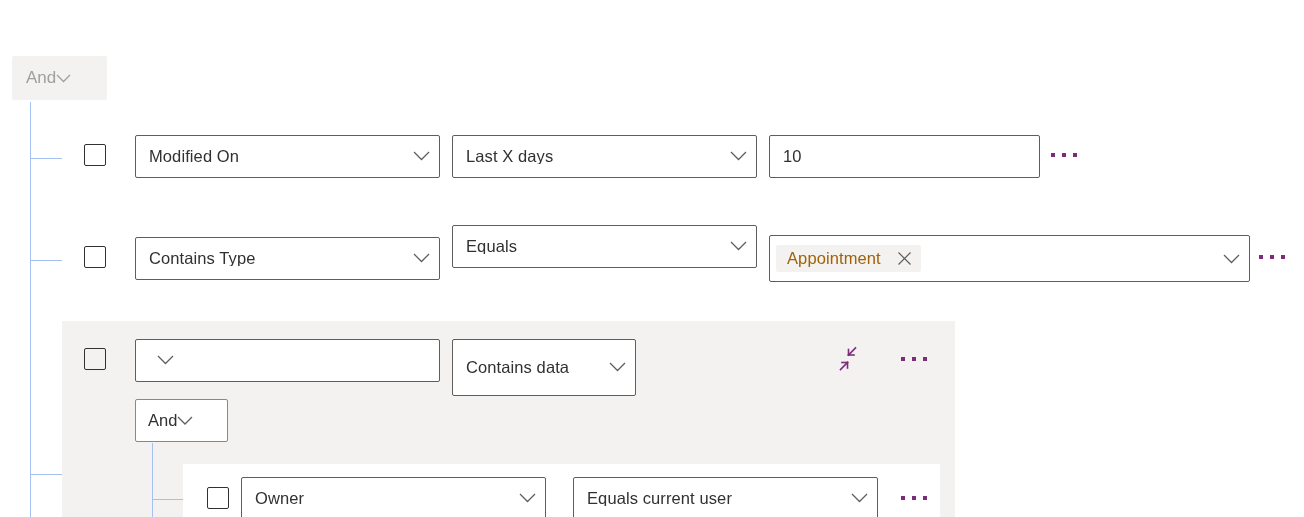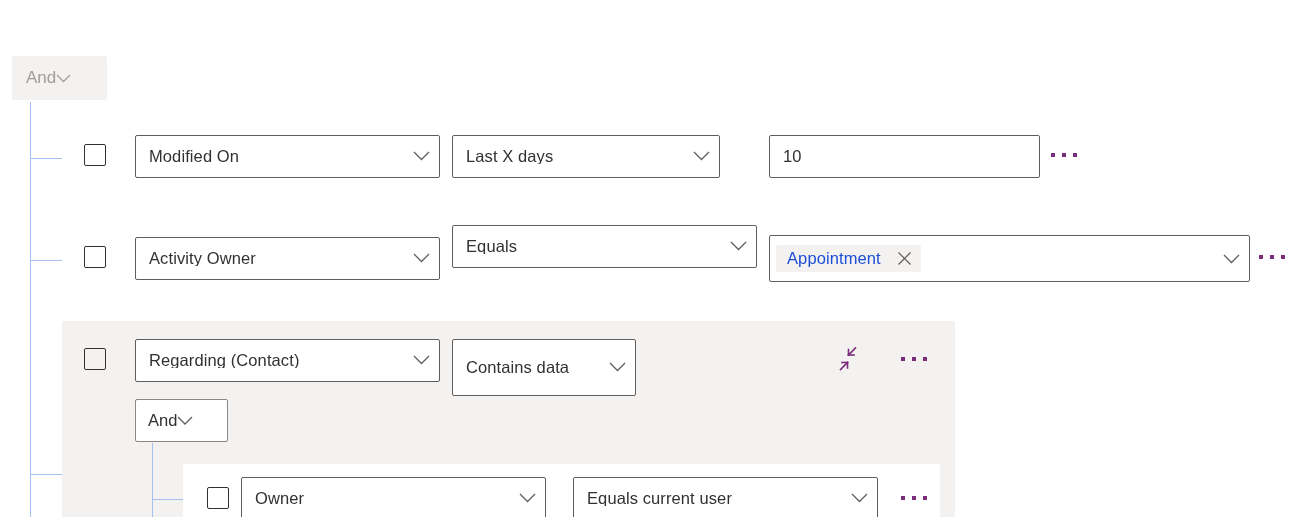--- a/index.html
+++ b/index.html
@@ -126,21 +126,21 @@
   }
 
   
   .chip {
     display: inline-flex;
     align-items: center;
     background: #f3f2f1;
     border-radius: 2px;
     padding: 5px 9px 5px 11px;
     font-size: 16.5px;
-    color: #1d4ed8;
+    color: #a16207;
     line-height: 1;
   }
   .chip .chip-x {
     margin-left: 16px;
     display: inline-flex;
     align-items: center;
     cursor: pointer;
   }
 
   
@@ -192,21 +192,21 @@
 
   <div class="combo" style="left:135px; top:95px; width:305px; height:43px;">
     <span class="lbl">Modified On</span>
     <span class="chev">
       <svg width="17" height="10" viewBox="0 0 17 10">
           <path d="M1 1 L8.5 8.5 L16 1" fill="none" stroke="#605e5c" stroke-width="1.25"></path>
         </svg>
     </span>
   </div>
 
-  <div class="combo" style="left:452px; top:95px; width:268px; height:43px;">
+  <div class="combo" style="left:452px; top:95px; width:305px; height:43px;">
     <span class="lbl">Last X days</span>
     <span class="chev">
       <svg width="17" height="10" viewBox="0 0 17 10">
           <path d="M1 1 L8.5 8.5 L16 1" fill="none" stroke="#605e5c" stroke-width="1.25"></path>
         </svg>
     </span>
   </div>
 
   <div class="textbox" style="left:769px; top:95px; width:271px; height:43px;" title="Enter value">
     <span class="val">10</span>
@@ -214,21 +214,21 @@
 
   <div class="ellipsis" style="left:1051px; top:113px;" title="More commands">
     <i></i>
       <i></i>
       <i></i>
   </div>
 
   <div class="cbx" style="left:84px; top:206px;"></div>
 
   <div class="combo" style="left:135px; top:197px; width:305px; height:43px;">
-    <span class="lbl">Activity Owner</span>
+    <span class="lbl">Contains Type</span>
     <span class="chev">
       <svg width="17" height="10" viewBox="0 0 17 10">
           <path d="M1 1 L8.5 8.5 L16 1" fill="none" stroke="#605e5c" stroke-width="1.25"></path>
         </svg>
     </span>
   </div>
 
   <div class="combo" style="left:452px; top:185px; width:305px; height:43px;align-items:center;">
     <span class="lbl">Equals</span>
     <span class="chev">
@@ -260,21 +260,20 @@
     <i></i>
       <i></i>
       <i></i>
   </div>
 
   <div class="group-box" style="left:62px; top:281px; width:893px; height:236px;"></div>
 
   <div class="cbx" style="left:84px; top:308px;"></div>
 
   <div class="combo" style="left:135px; top:299px; width:305px; height:43px;">
-    <span class="lbl">Regarding (Contact)</span>
     <span class="chev">
       <svg width="17" height="10" viewBox="0 0 17 10">
           <path d="M1 1 L8.5 8.5 L16 1" fill="none" stroke="#605e5c" stroke-width="1.25"></path>
         </svg>
     </span>
   </div>
 
   <div class="combo" style="left:452px; top:299px; width:184px; height:57px;">
     <span class="lbl">Contains data</span>
     <span class="chev">

